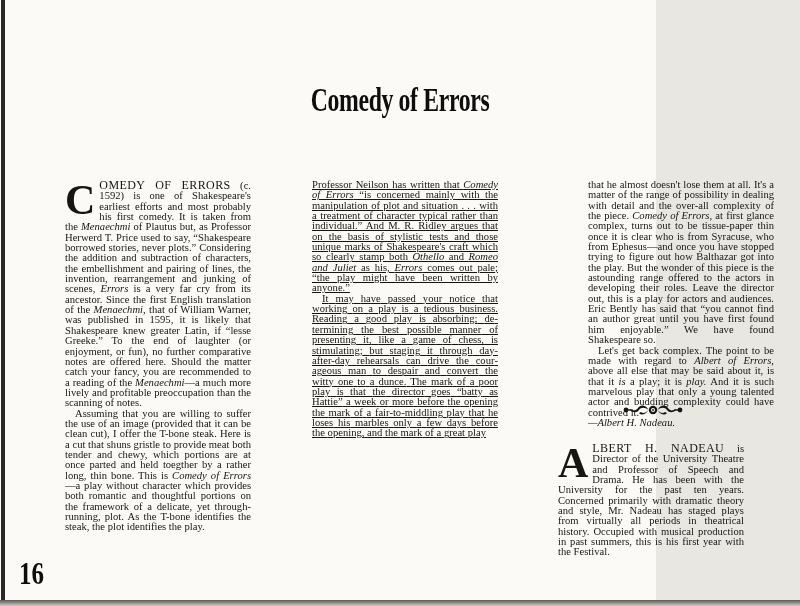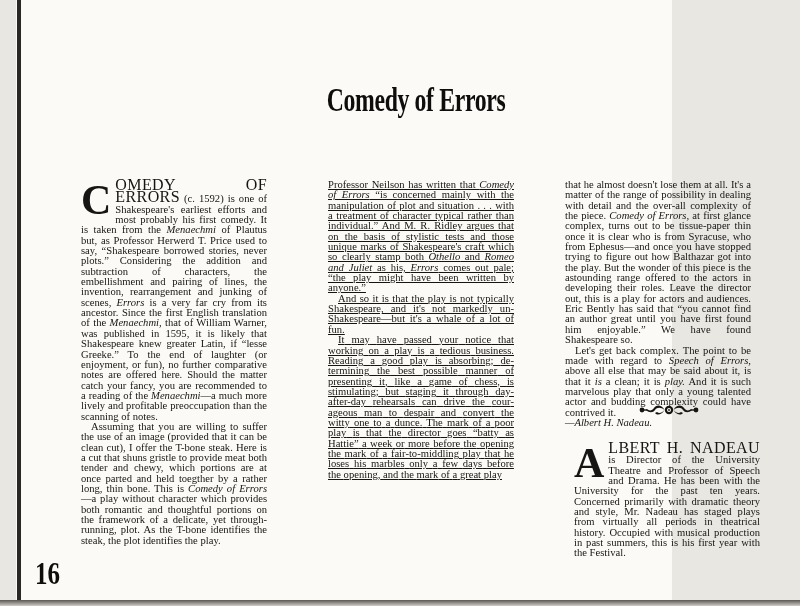--- a/index.html
+++ b/index.html
@@ -6,21 +6,20 @@
   body {
     width: 800px; height: 606px; overflow: hidden;
     background: #e9e7e2;
     position: relative;
     font-family: "Liberation Serif", "DejaVu Serif", serif;
     color: #161514;
   }
   .page {
     position: absolute; left: 0; top: 0; width: 656px; height: 601px;
     background: #fbfaf6;
-    margin-left: 16px;
   }
   .left-edge {
     position: absolute; left: 1px; top: 0; width: 4px; height: 601px;
     background: #2a2826;
   }
   .bottom-edge {
     position: absolute; left: 0; top: 600px; width: 800px; height: 6px;
     background: linear-gradient(#5a5753, #cfccc6);
   }
   .title {
@@ -39,30 +38,30 @@
     width: 186px;
     font-size: 10.6px;
     line-height: 10.35px;
     text-align: justify;
     hyphens: manual;
   }
   .col p { margin: 0; text-indent: 10px; }
   .col p.first { text-indent: 0; }
   .col1 { left: 65px; }
   .col2 { left: 312px; text-decoration: underline; }
-  .col3 { left: 549px; }
+  .col3 { left: 588px; }
   .dropcap {
     float: left;
     font-size: 42px;
     line-height: 34px;
     font-weight: bold;
     margin: 2px 4px 0 0;
     padding-top: 1px;
   }
-  .smallcaps { font-size: 16px; letter-spacing: 0.4px; }
+  .smallcaps { font-size: 12px; letter-spacing: 0.4px; }
   i { font-style: italic; }
   .ornament {
     position: absolute; left: 621px; top: 402px;
     width: 64px; height: 16px;
   }
   .bio {
     position: absolute; left: 558px; top: 443px;
     width: 186px;
     font-size: 10.6px;
     line-height: 10.35px;
@@ -87,27 +86,26 @@
 
   <div class="title">Comedy of Errors</div>
 
   <div class="col col1">
     <p class="first"><span class="dropcap">C</span><span class="smallcaps">OMEDY OF ERRORS</span><span> (c. 1592) is one of Shakespeare's earliest ef­forts and most probably his first comedy. It is taken from the </span><i>Menaechmi</i><span> of Plautus but, as Professor Herwerd T. Price used to say, “Shakespeare borrowed stories, never plots.” Considering the addition and subtraction of characters, the embellishment and pairing of lines, the invention, rearrangement and junk­ing of scenes, </span><i>Errors</i><span> is a very far cry from its ancestor. Since the first English translation of the </span><i>Menaechmi,</i><span> that of William Warner, was published in 1595, it is likely that Shakespeare knew greater Latin, if “lesse Greeke.” To the end of laughter (or enjoyment, or fun), no further comparative notes are offered here. Should the matter catch your fancy, you are recommended to a read­ing of the </span><i>Menaechmi</i><span>—a much more lively and profitable preoccupation than the scanning of notes.</span></p>
     <p><span>Assuming that you are willing to suffer the use of an image (provided that it can be clean cut), I offer the T-bone steak. Here is a cut that shuns gristle to provide meat both tender and chewy, which portions are at once parted and held toegther by a rather long, thin bone. This is </span><i>Comedy of Errors</i><span>—a play without character which provides both romantic and thoughtful portions on the framework of a delicate, yet through-running, plot. As the T-bone identifies the steak, the plot identifies the play.</span></p>
   </div>
 
   <div class="col col2">
     <p class="first"><span>Professor Neilson has written that </span><i>Comedy of Errors</i><span> “is concerned mainly with the manipulation of plot and situa­tion . . . with a treatment of character typical rather than individual.” And M. R. Ridley argues that on the basis of stylistic tests and those unique marks of Shakespeare's craft which so clearly stamp both </span><i>Othello</i><span> and </span><i>Romeo and Juliet</i><span> as his, </span><i>Errors</i><span> comes out pale; “the play might have been written by anyone.”</span></p>
-    <p>And so it is that the play is not typically Shakespeare, and it's not mark­edly un-Shakespeare—but it's a whale of a lot of fun.</p>
     <p><span>It</span><span> </span><span>may</span><span> </span><span>have</span><span> </span><span>passed</span><span> </span><span>your</span><span> </span><span>notice</span><span> </span><span>that</span><span> </span><span>working</span><span> </span><span>on</span><span> </span><span>a</span><span> </span><span>play</span><span> </span><span>is</span><span> </span><span>a</span><span> </span><span>tedious</span><span> </span><span>business.</span><span> </span><span>Reading</span><span> </span><span>a</span><span> </span><span>good</span><span> </span><span>play</span><span> </span><span>is</span><span> </span><span>absorbing;</span><span> </span><span>de­termining</span><span> </span><span>the</span><span> </span><span>best</span><span> </span><span>possible</span><span> </span><span>manner</span><span> </span><span>of</span><span> </span><span>presenting</span><span> </span><span>it,</span><span> </span><span>like</span><span> </span><span>a</span><span> </span><span>game</span><span> </span><span>of</span><span> </span><span>chess,</span><span> </span><span>is</span><span> </span><span>stimulating;</span><span> </span><span>but</span><span> </span><span>staging</span><span> </span><span>it</span><span> </span><span>through</span><span> </span><span>day-after-day</span><span> </span><span>rehearsals</span><span> </span><span>can</span><span> </span><span>drive</span><span> </span><span>the</span><span> </span><span>cour­ageous</span><span> </span><span>man</span><span> </span><span>to</span><span> </span><span>despair</span><span> </span><span>and</span><span> </span><span>convert</span><span> </span><span>the</span><span> </span><span>witty</span><span> </span><span>one</span><span> </span><span>to</span><span> </span><span>a</span><span> </span><span>dunce.</span><span> </span><span>The</span><span> </span><span>mark</span><span> </span><span>of</span><span> </span><span>a</span><span> </span><span>poor</span><span> </span><span>play</span><span> </span><span>is</span><span> </span><span>that</span><span> </span><span>the</span><span> </span><span>director</span><span> </span><span>goes</span><span> </span><span>“batty</span><span> </span><span>as</span><span> </span><span>Hattie”</span><span> </span><span>a</span><span> </span><span>week</span><span> </span><span>or</span><span> </span><span>more</span><span> </span><span>before</span><span> </span><span>the</span><span> </span><span>opening</span><span> </span><span>the</span><span> </span><span>mark</span><span> </span><span>of</span><span> </span><span>a</span><span> </span><span>fair-to-middling</span><span> </span><span>play</span><span> </span><span>that</span><span> </span><span>he</span><span> </span><span>loses</span><span> </span><span>his</span><span> </span><span>marbles</span><span> </span><span>only</span><span> </span><span>a</span><span> </span><span>few</span><span> </span><span>days</span><span> </span><span>before</span><span> </span><span>the</span><span> </span><span>opening,</span><span> </span><span>and</span><span> </span><span>the</span><span> </span><span>mark</span><span> </span><span>of</span><span> </span><span>a</span><span> </span><span>great</span><span> </span><span>play</span><span> </span></p>
   </div>
 
   <div class="col col3">
     <p class="first" style="text-indent:0"><span>that</span><span> </span><span>he</span><span> </span><span>almost</span><span> </span><span>doesn't</span><span> </span><span>lose</span><span> </span><span>them</span><span> </span><span>at</span><span> </span><span>all.</span><span> </span><span>It's</span><span> </span><span>a</span><span> </span><span>matter</span><span> </span><span>of</span><span> </span><span>the</span><span> </span><span>range</span><span> </span><span>of</span><span> </span><span>possibility</span><span> </span><span>in</span><span> </span><span>dealing</span><span> </span><span>with</span><span> </span><span>detail</span><span> </span><span>and</span><span> </span><span>the</span><span> </span><span>over-all</span><span> </span><span>complexity</span><span> </span><span>of</span><span> </span><span>the</span><span> </span><span>piece.</span><span> </span><i>Comedy</i><i> </i><i>of</i><i> </i><i>Errors,</i><span> </span><span>at</span><span> </span><span>first</span><span> </span><span>glance</span><span> </span><span>complex,</span><span> </span><span>turns</span><span> </span><span>out</span><span> </span><span>to</span><span> </span><span>be</span><span> </span><span>tissue-paper</span><span> </span><span>thin</span><span> </span><span>once</span><span> </span><span>it</span><span> </span><span>is</span><span> </span><span>clear</span><span> </span><span>who</span><span> </span><span>is</span><span> </span><span>from</span><span> </span><span>Syracuse,</span><span> </span><span>who</span><span> </span><span>from</span><span> </span><span>Ephesus—and</span><span> </span><span>once</span><span> </span><span>you</span><span> </span><span>have</span><span> </span><span>stopped</span><span> </span><span>trying</span><span> </span><span>to</span><span> </span><span>figure</span><span> </span><span>out</span><span> </span><span>how</span><span> </span><span>Balthazar</span><span> </span><span>got</span><span> </span><span>into</span><span> </span><span>the</span><span> </span><span>play.</span><span> </span><span>But</span><span> </span><span>the</span><span> </span><span>wonder</span><span> </span><span>of</span><span> </span><span>this</span><span> </span><span>piece</span><span> </span><span>is</span><span> </span><span>the</span><span> </span><span>astound­ing</span><span> </span><span>range</span><span> </span><span>offered</span><span> </span><span>to</span><span> </span><span>the</span><span> </span><span>actors</span><span> </span><span>in</span><span> </span><span>de­veloping</span><span> </span><span>their</span><span> </span><span>roles.</span><span> </span><span>Leave</span><span> </span><span>the</span><span> </span><span>director</span><span> </span><span>out,</span><span> </span><span>this</span><span> </span><span>is</span><span> </span><span>a</span><span> </span><span>play</span><span> </span><span>for</span><span> </span><span>actors</span><span> </span><span>and</span><span> </span><span>audi­ences.</span><span> </span><span>Eric</span><span> </span><span>Bently</span><span> </span><span>has</span><span> </span><span>said</span><span> </span><span>that</span><span> </span><span>“you</span><span> </span><span>cannot</span><span> </span><span>find</span><span> </span><span>an</span><span> </span><span>author</span><span> </span><span>great</span><span> </span><span>until</span><span> </span><span>you</span><span> </span><span>have</span><span> </span><span>first</span><span> </span><span>found</span><span> </span><span>him</span><span> </span><span>enjoyable.”</span><span> </span><span>We</span><span> </span><span>have</span><span> </span><span>found</span><span> </span><span>Shakespeare</span><span> </span><span>so.</span></p>
-    <p><span>Let's get back complex. The point to be made with regard to </span><i>Speech of Errors,</i><span> above all else that may be said about it, is that it </span><i>is</i><span> a clean; it is </span><i>play.</i><span> And it is such marvelous play that only a young talented actor and budding complexity could have contrived it.</span></p>
+    <p><span>Let's get back complex. The point to be made with regard to </span><i>Albert of Errors,</i><span> above all else that may be said about it, is that it </span><i>is</i><span> a play; it is </span><i>play.</i><span> And it is such marvelous play that only a young talented actor and budding complexity could have contrived it.</span></p>
     <p class="first"><i>—Albert H. Nadeau.</i></p>
   </div>
 
   <svg class="ornament" viewBox="0 0 64 16">
     <g fill="#161514">
       <circle cx="32" cy="8" r="4.2"></circle>
       <circle cx="32" cy="8" r="2" fill="#fbfaf6"></circle>
       <circle cx="32" cy="8" r="0.9"></circle>
       <path d="M27.5 8 C24 2, 19 3, 17 6 C15 9, 12 9, 10 7 L9 8 C12 11, 16 11, 18 8 C20 5, 24 5, 27.5 8 Z"></path>
       <path d="M36.5 8 C40 2, 45 3, 47 6 C49 9, 52 9, 54 7 L55 8 C52 11, 48 11, 46 8 C44 5, 40 5, 36.5 8 Z"></path>

